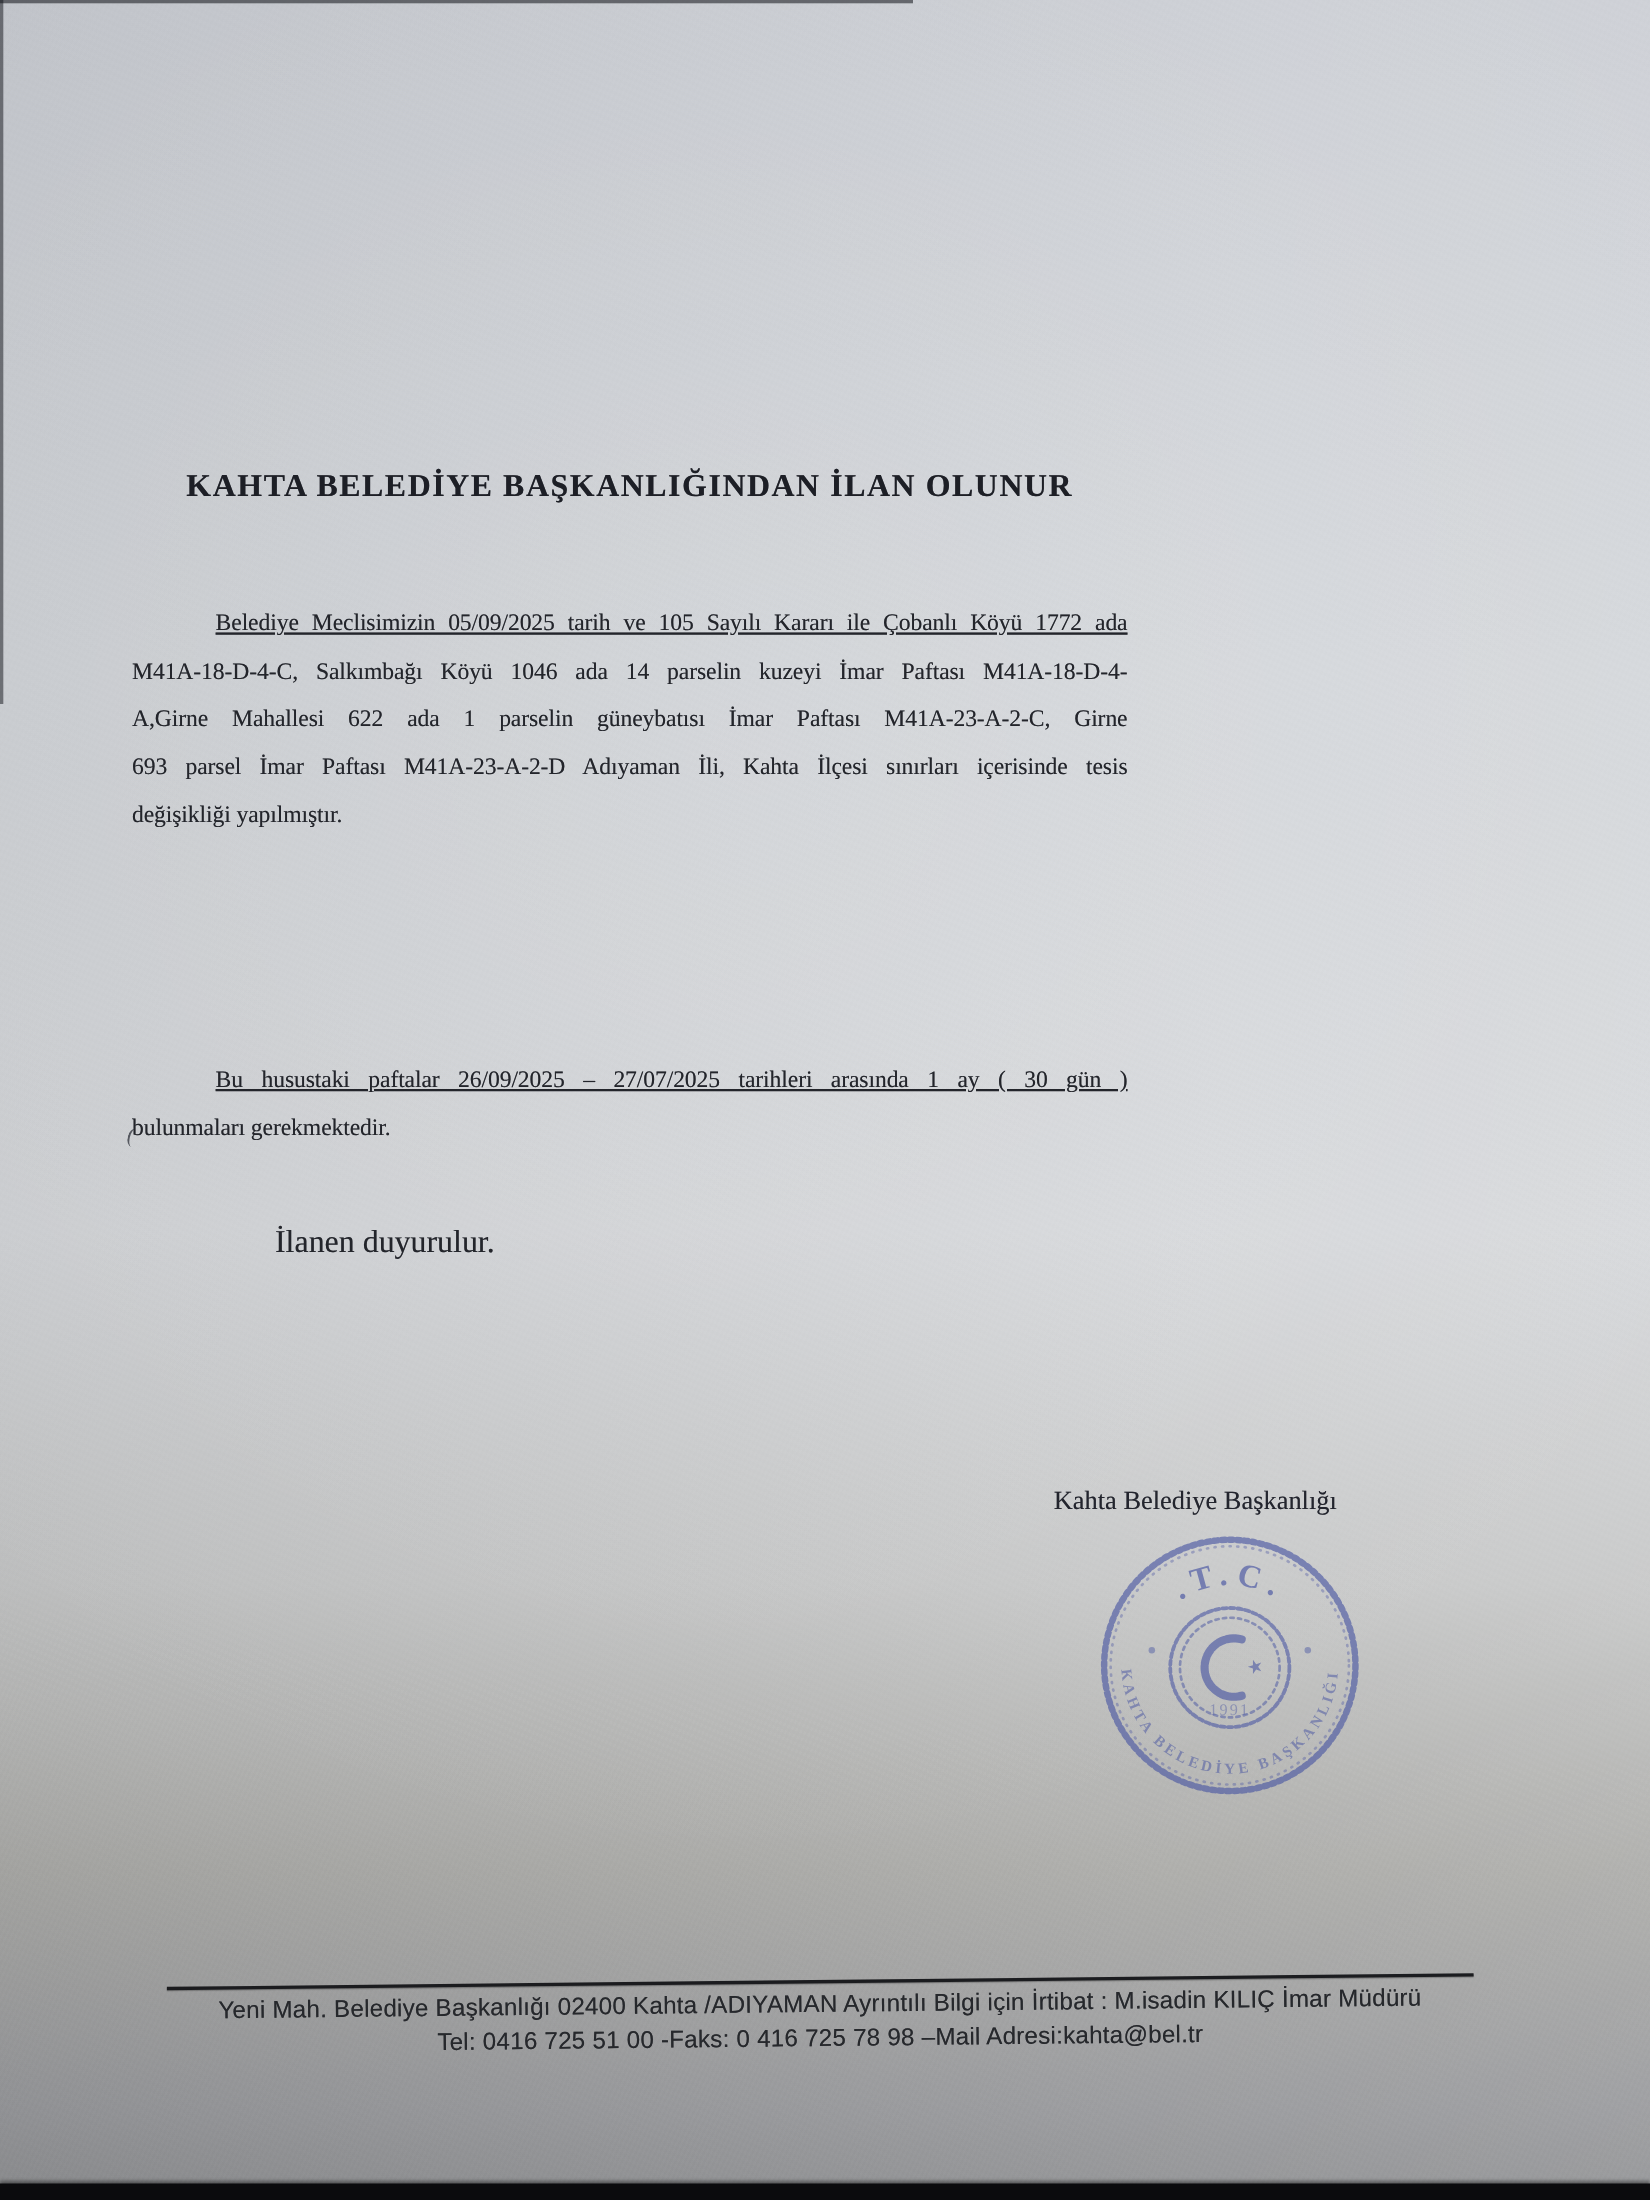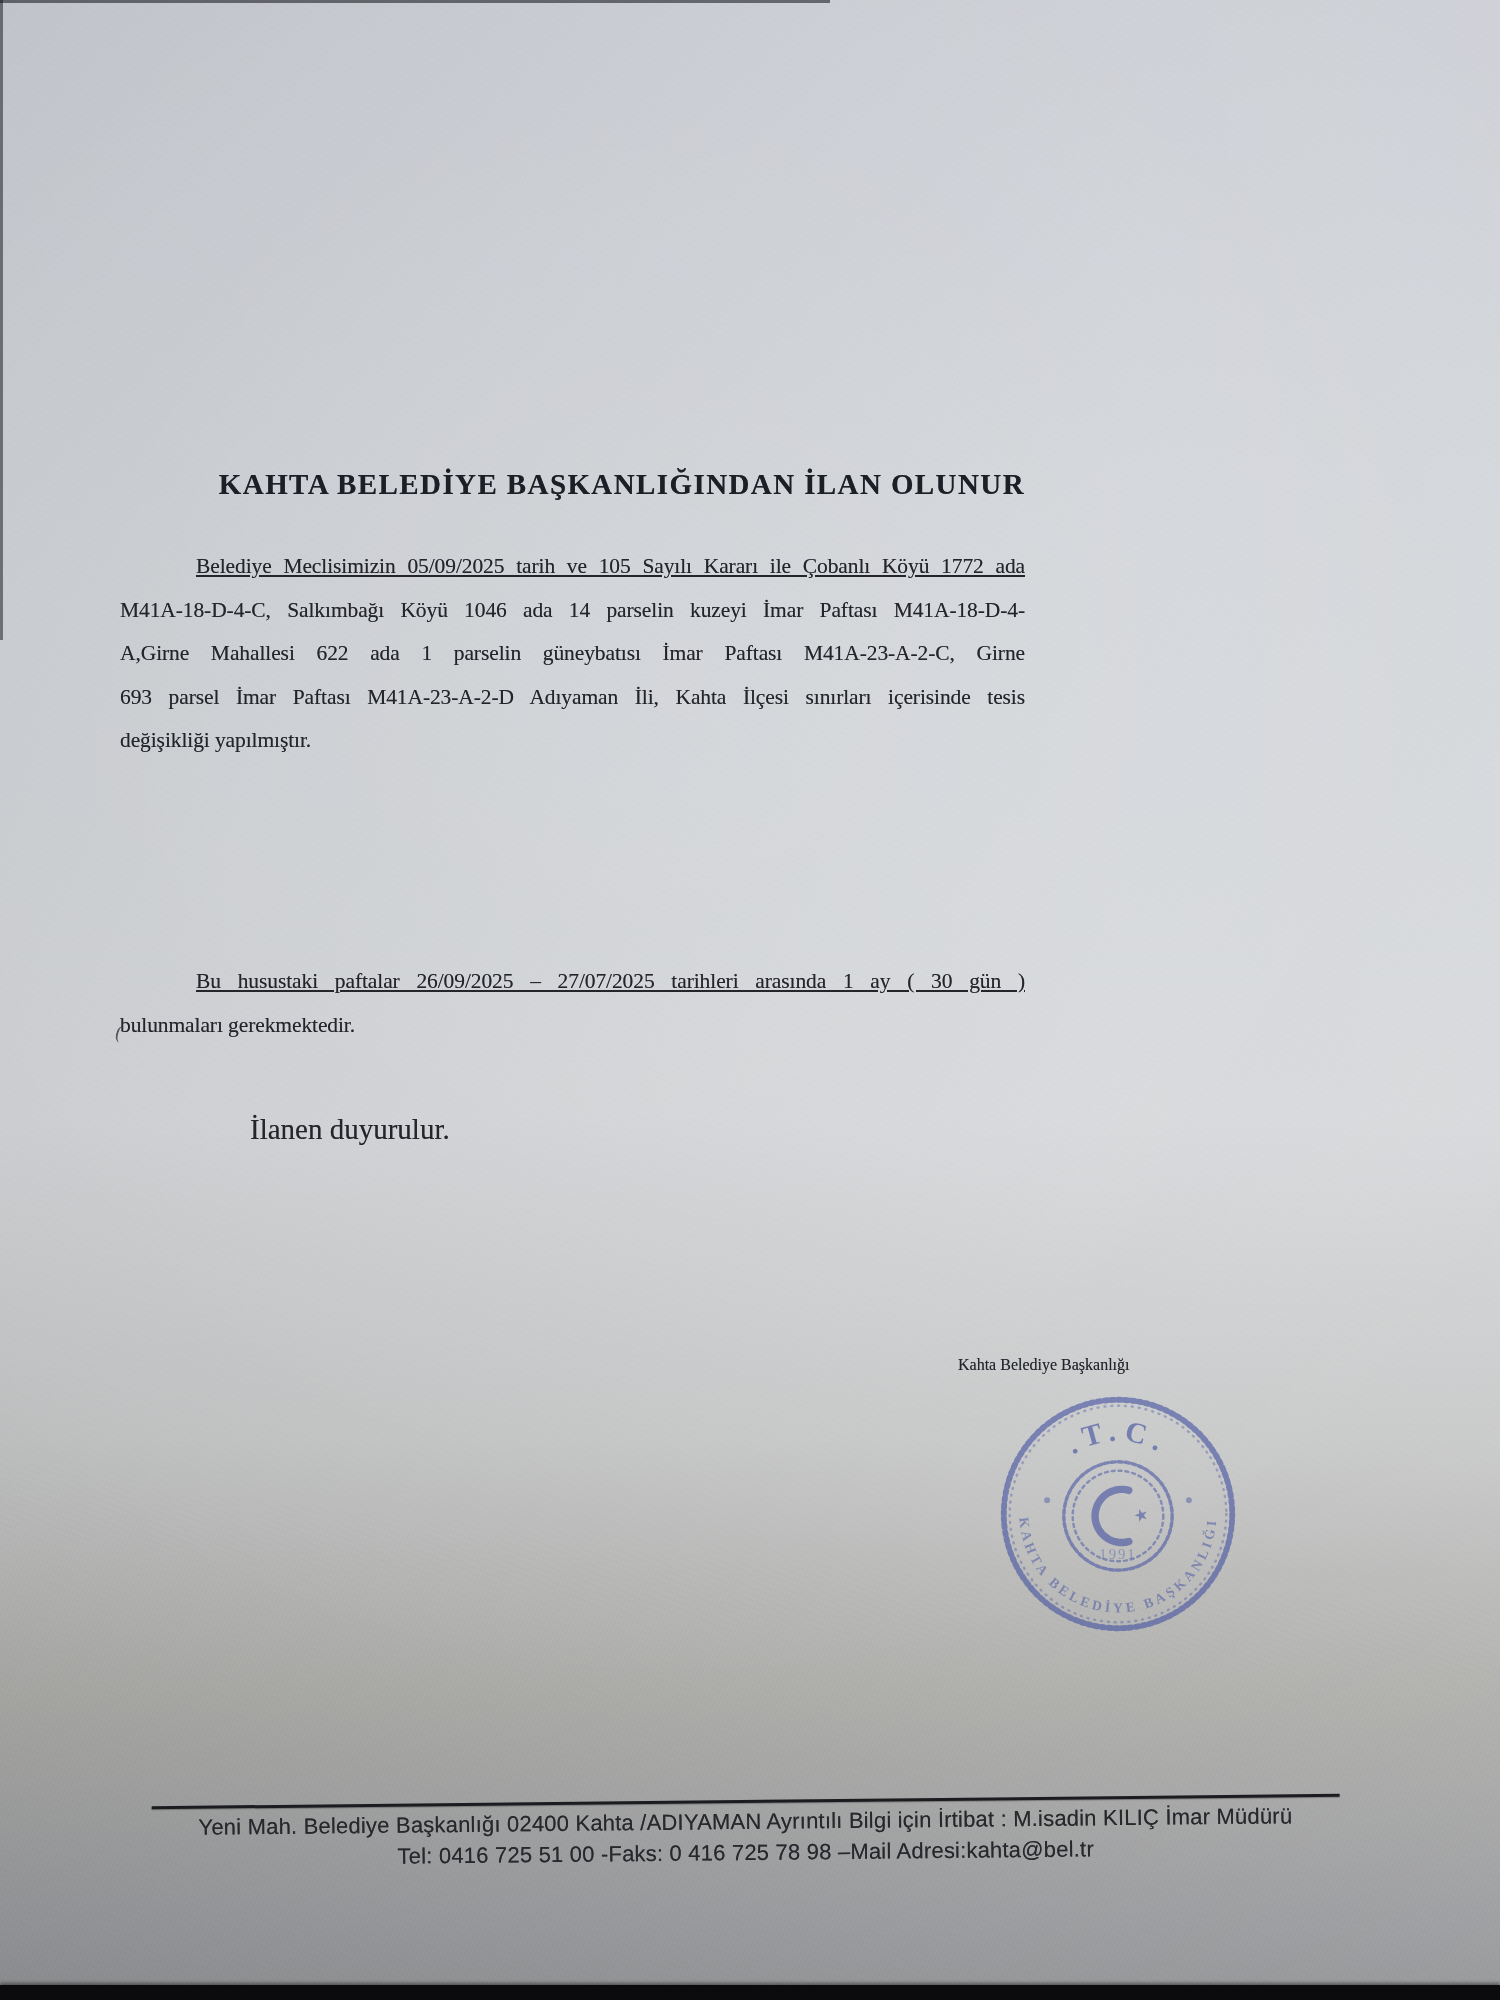--- a/index.html
+++ b/index.html
@@ -15,39 +15,39 @@
       linear-gradient(180deg,#cbced4 0%,#d2d5d9 30%,#d5d7da 56%,#c6c7c7 72%,#aaaaa7 85%,#96979a 96%,#8e8f91 100%);
   }
   .grain{
     position:absolute;inset:0;pointer-events:none;opacity:.35;
     background:
       repeating-linear-gradient(115deg, rgba(255,255,255,0.015) 0 2px, rgba(0,0,0,0.015) 2px 4px),
       repeating-linear-gradient(23deg, rgba(0,0,0,0.012) 0 3px, rgba(255,255,255,0.012) 3px 6px);
   }
   .title{
     position:absolute;left:120px;top:426px;width:905px;
-    text-align:right;font-weight:bold;font-size:29px;letter-spacing:1.4px;
-    color:#1d1f26;text-shadow:0 0 .4px rgba(20,22,30,.6);margin-top:42px;
+    text-align:center;font-weight:bold;font-size:29px;letter-spacing:1.4px;
+    color:#1d1f26;text-shadow:0 0 .4px rgba(20,22,30,.6);
   }
   .para{position:absolute;left:120px;width:905px;}
   .line{
     display:block;height:43.5px;line-height:43.5px;white-space:nowrap;
     font-size:21.5px;letter-spacing:-0.1px;
     text-align:justify;text-align-last:justify;
     text-shadow:0 0 .4px rgba(25,27,35,.45);
   }
   .line.last{text-align-last:left;}
   .line.indent{text-indent:76px;text-decoration:underline;}
   .closing{
     position:absolute;left:132px;top:1108px;width:905px;height:43.5px;line-height:43.5px;
     font-size:29px;text-indent:118px;text-shadow:0 0 .4px rgba(25,27,35,.45);
   }
   .signature{
     position:absolute;left:958px;top:1348px;width:360px;
-    font-size:16px;line-height:34px;color:#23252e;
+    font-size:24px;line-height:34px;color:#23252e;
     text-shadow:0 0 .4px rgba(25,27,35,.45);
   }
   .stamp{
     position:absolute;left:990px;top:1386px;width:256px;height:256px;
     opacity:.82;filter:blur(.35px);
   }
   .footer{
     position:absolute;left:138px;top:1800px;width:1215px;
     transform:rotate(-0.6deg);
     font-family:"Liberation Sans","DejaVu Sans",sans-serif;

